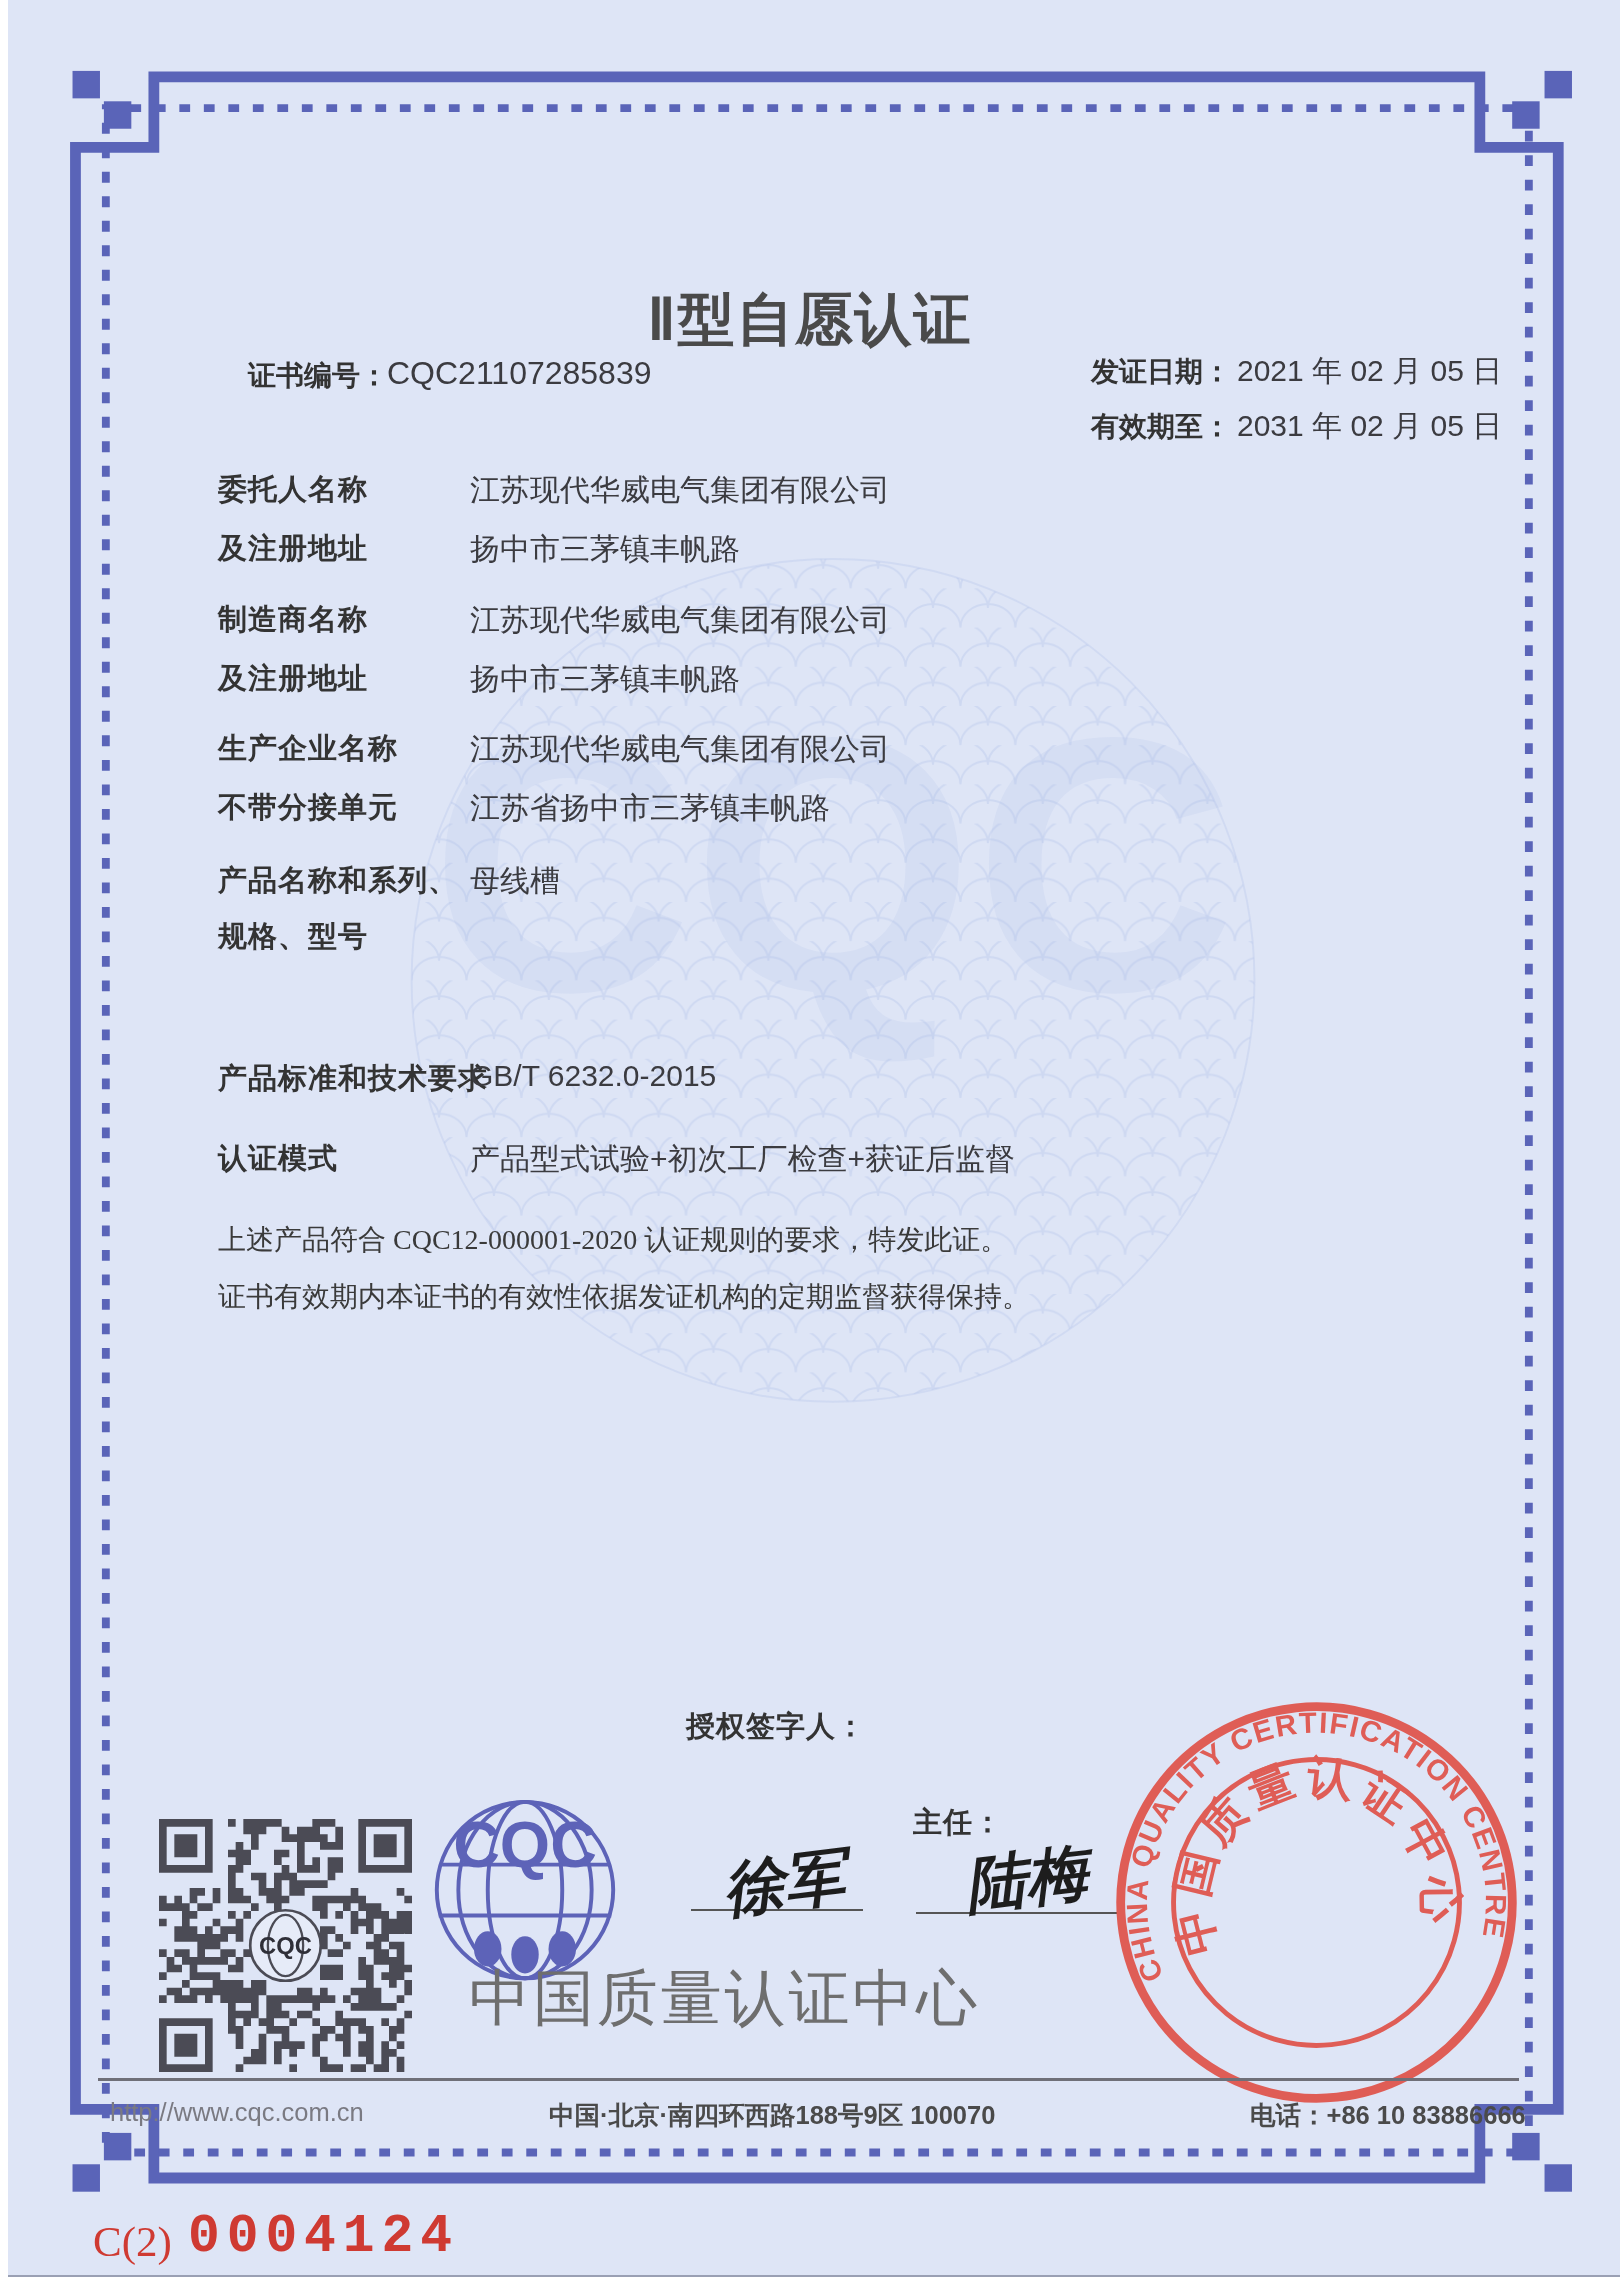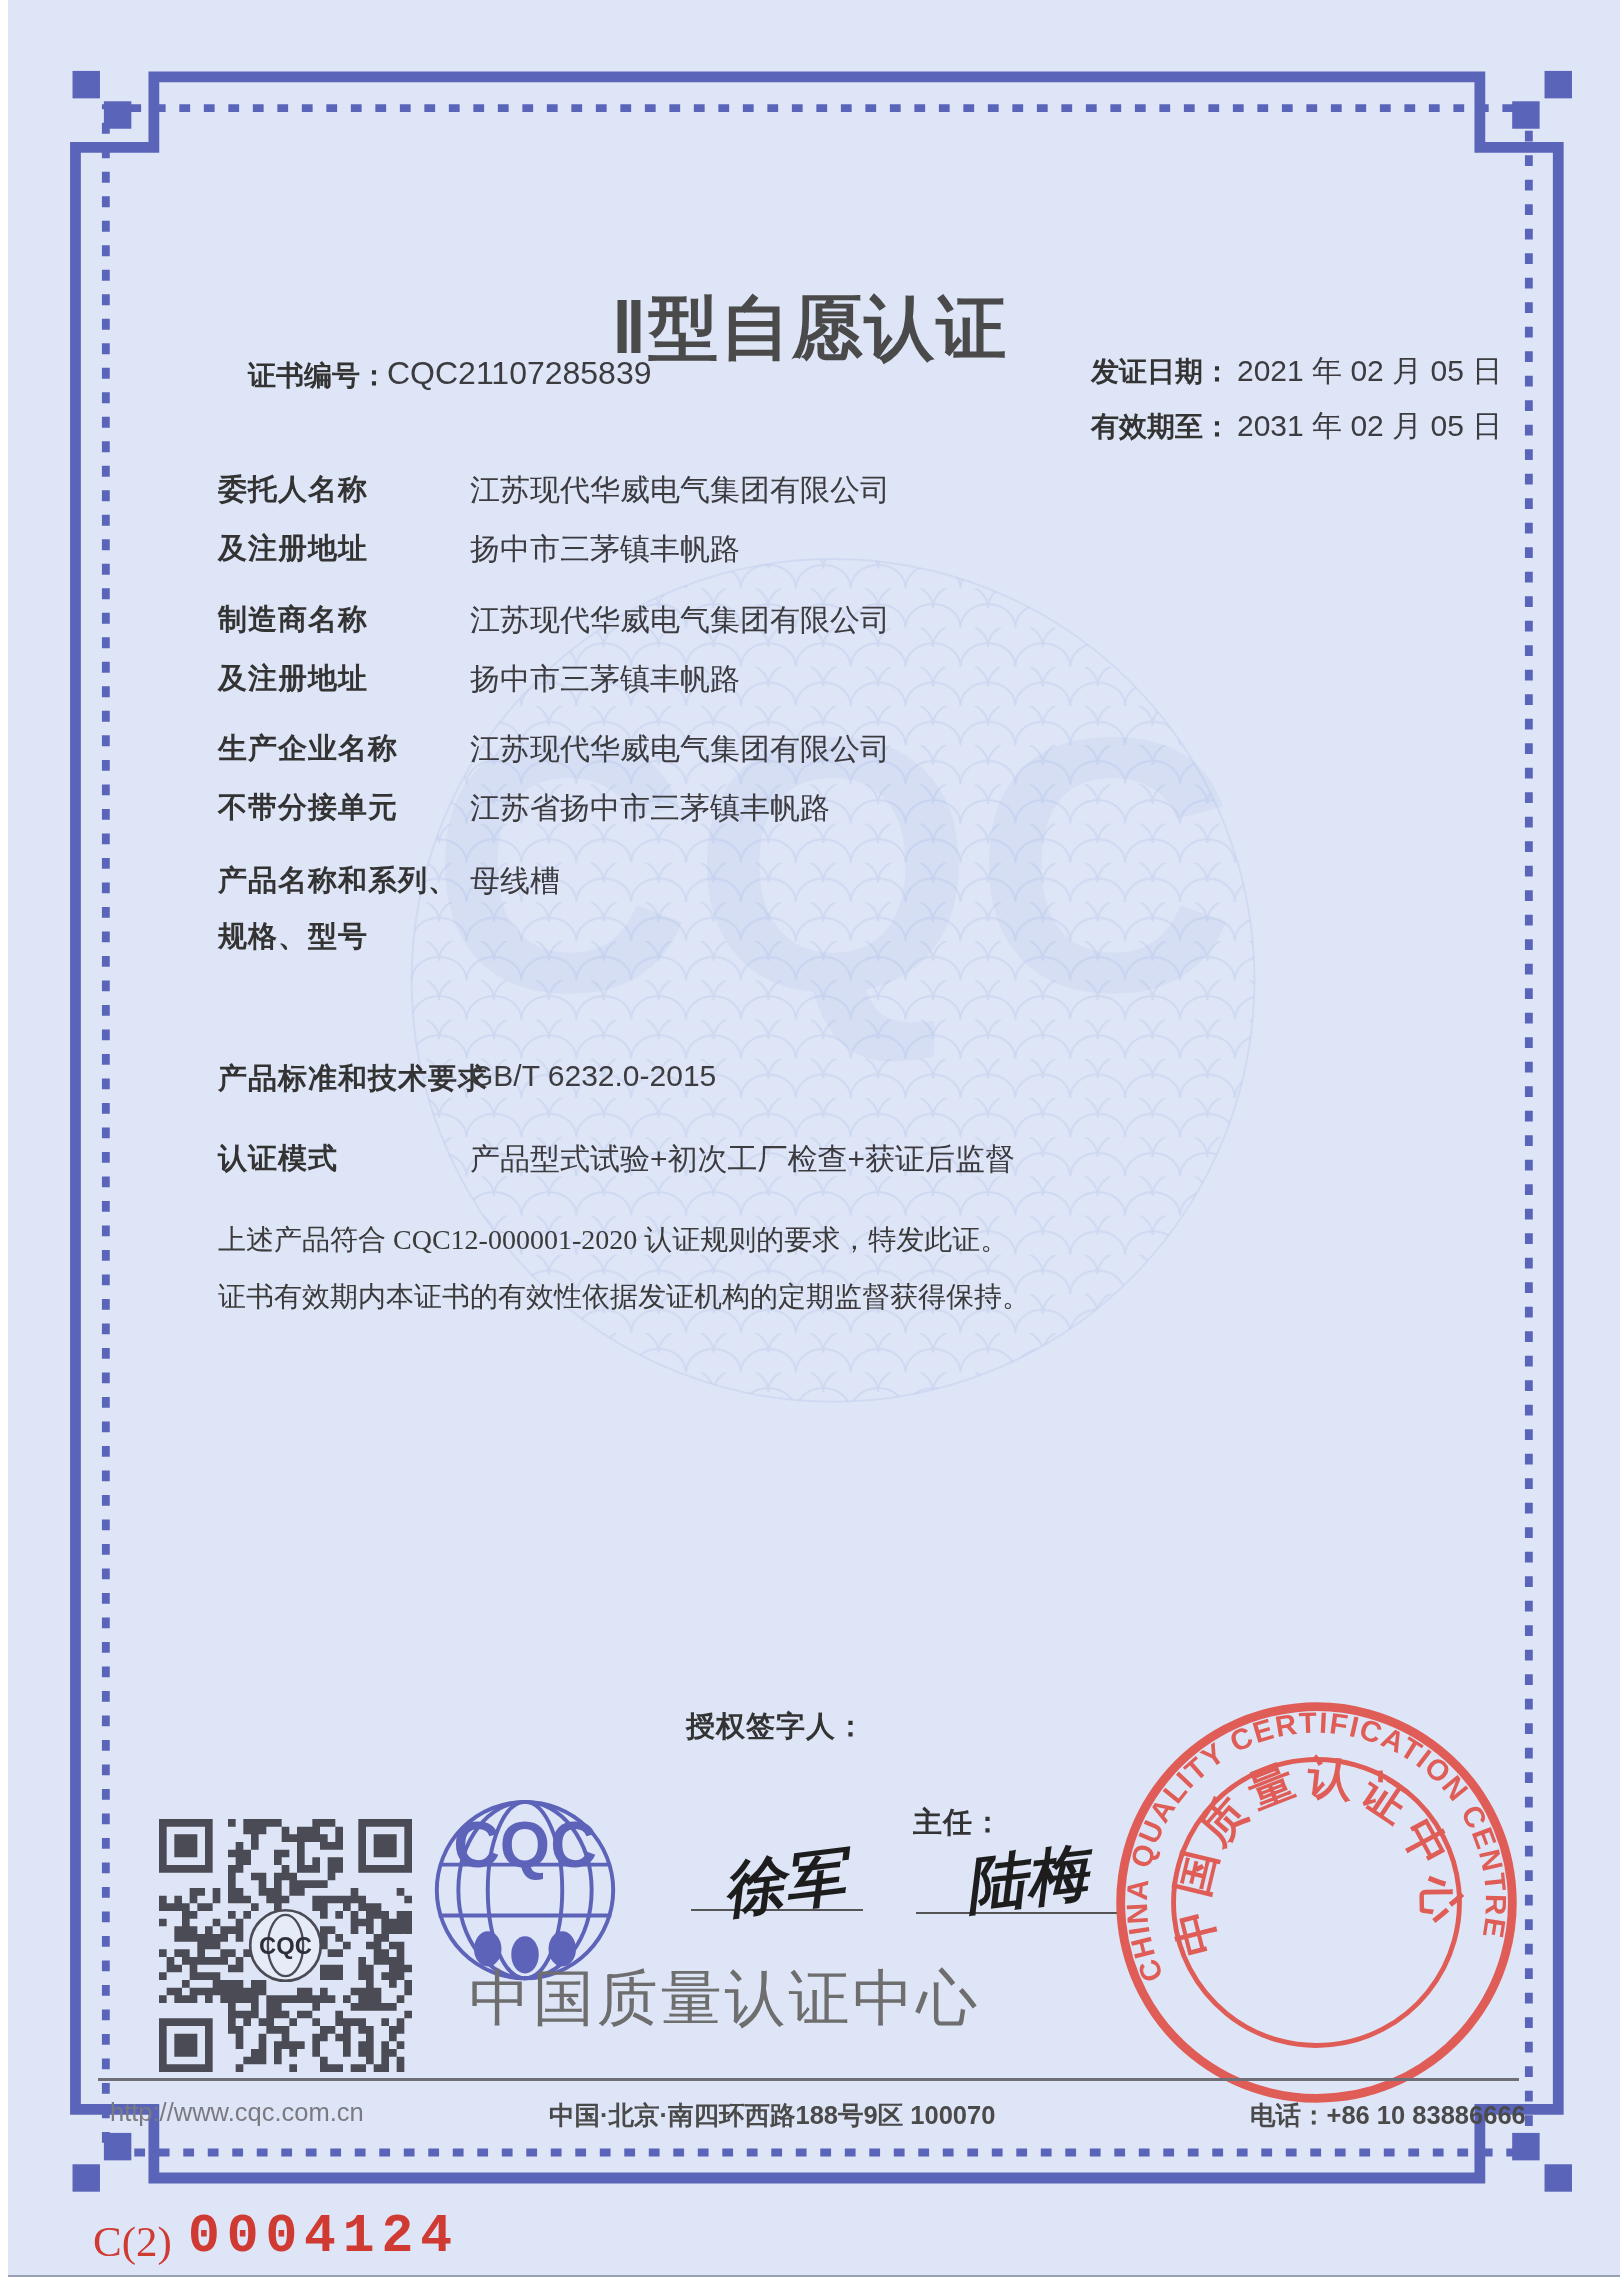--- a/index.html
+++ b/index.html
@@ -3,21 +3,21 @@
 <meta charset="utf-8">
 <style>
   html,body{margin:0;padding:0;background:#ffffff;}
   .page{position:relative;width:1620px;height:2293px;background:#ffffff;overflow:hidden;
         font-family:"Liberation Sans",sans-serif;}
   .paper{position:absolute;left:7.8px;top:0;right:0;bottom:15.7px;background:#dee5f6;
          border-bottom:2px solid #9aa0b4;}
   svg.layer{position:absolute;left:0;top:0;}
   .abs{position:absolute;}
   .title{font-size:74px;font-weight:bold;color:#474747;letter-spacing:2.9px;text-align:center;width:100%;}
-  .subtitle{font-size:70px;font-weight:bold;color:#4a4a4a;letter-spacing:2px;text-align:center;width:100%;}
+  .subtitle{font-size:57px;font-weight:bold;color:#4a4a4a;letter-spacing:2px;text-align:center;width:100%;}
   .kai{font-family:"Liberation Serif",serif;font-weight:bold;color:#333;font-size:28px;}
   .lbl{font-weight:bold;color:#333;font-size:29px;letter-spacing:1px;}
   .val{color:#3b3b40;font-size:30px;}
   .spec{color:#3b3b40;font-size:30px;line-height:56px;text-align:justify;text-justify:inter-character;}
   .note{font-family:"Liberation Serif",serif;color:#3a3a3a;font-size:28px;}
   .sig{font-family:"Liberation Serif",serif;font-style:italic;font-weight:bold;color:#1d1d1d;
        font-size:61px;transform:rotate(-7deg);}
   .sigline{position:absolute;height:2px;background:#555;}
   .orgname{font-size:61px;color:#6e6e6e;font-weight:500;letter-spacing:2.9px;}
   .footer{font-size:25.5px;color:#555;}

